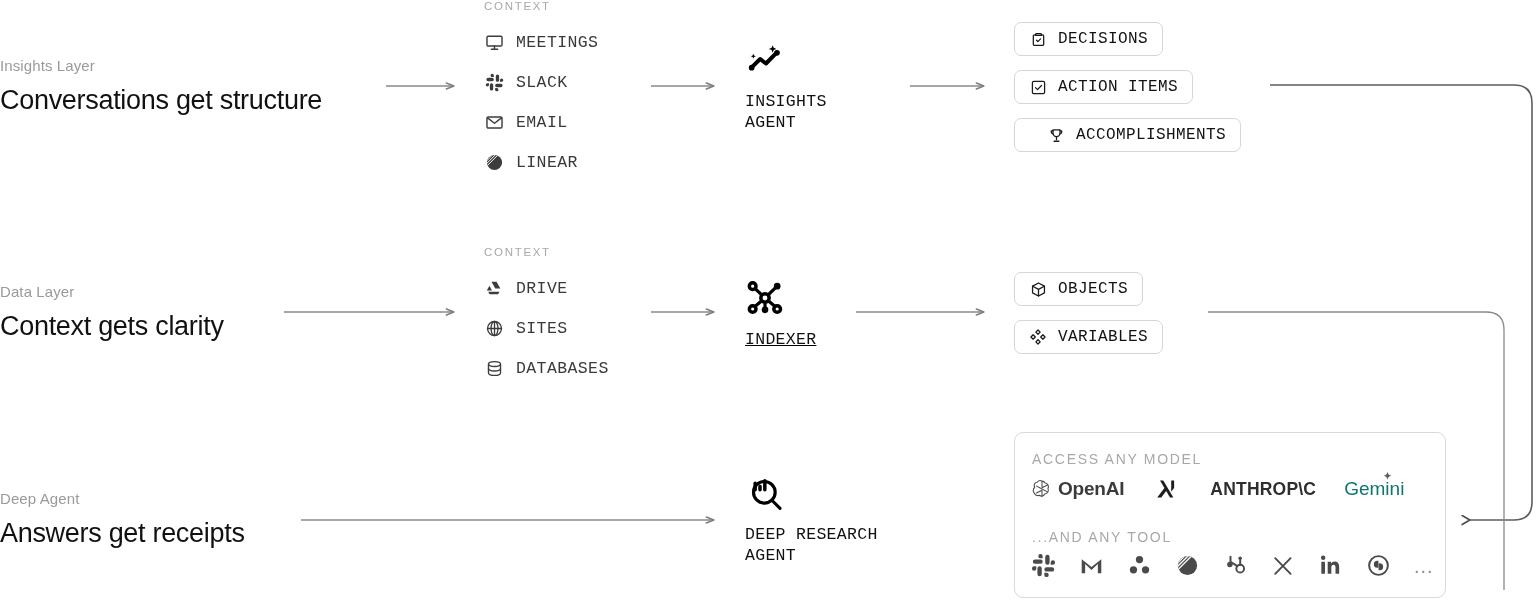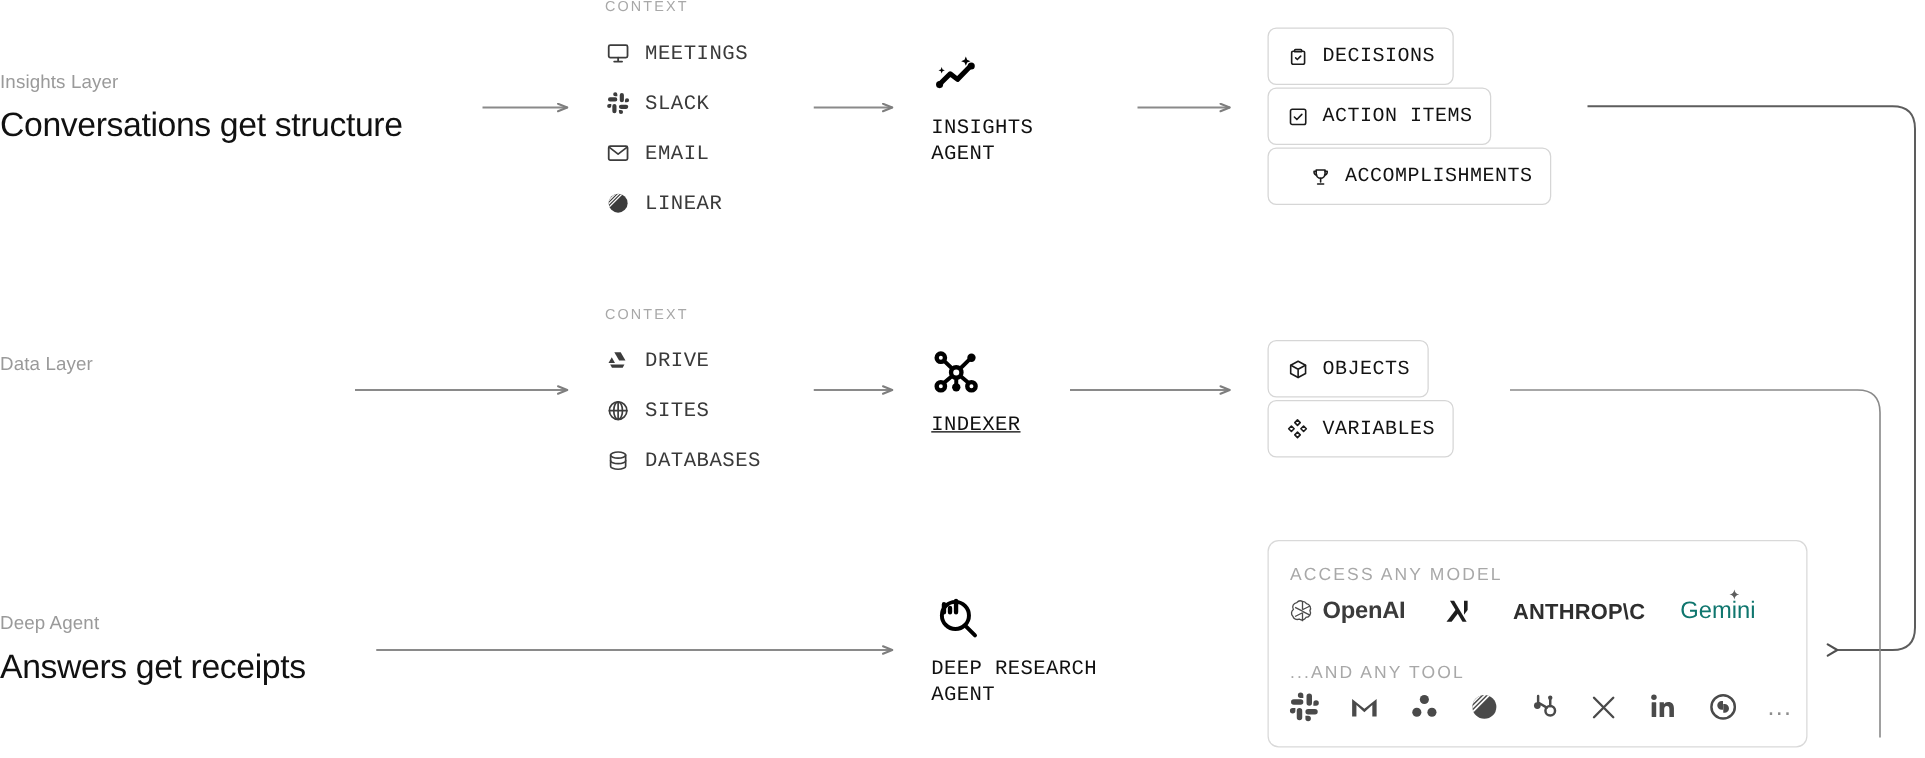--- a/index.html
+++ b/index.html
@@ -50,21 +50,21 @@
     margin-top:9px;
     font-family:"Liberation Mono","DejaVu Sans Mono",monospace;
     font-size:16.5px; color:#111; letter-spacing:.3px; line-height:1.28;
     white-space:pre-line;
   }
 
   
   .chip {
     position:absolute; display:inline-flex; align-items:center; gap:11px;
     border:1px solid #d6d6d6; border-radius:7px; background:#fff;
-    height:46px; padding:0 14px; white-space:nowrap;
+    height:34px; padding:0 14px; white-space:nowrap;
   }
   .chip .glyph { width:18px; height:18px; flex:0 0 18px; color:#1b1b1b;
                  display:flex; align-items:center; justify-content:center; }
   .chip .lbl {
     font-family:"Liberation Mono","DejaVu Sans Mono",monospace;
     font-size:16px; color:#121212; letter-spacing:.4px;
   }
 
   
   .model-panel {
@@ -219,20 +219,21 @@
         <path d="M7 4.2h10v4.3a5 5 0 0 1-10 0V4.2z"></path>
         <path d="M7 5.6H4.6v1.5A3.2 3.2 0 0 0 7.5 10M17 5.6h2.4v1.5A3.2 3.2 0 0 1 16.5 10"></path>
         <path d="M12 13.6v4.1M8.6 20.1h6.8"></path>
       </svg>
     </span>
     <span class="lbl">ACCOMPLISHMENTS</span>
   </div>
 
   <div class="row-label" style="top:284px;">
     <div class="row-kicker">Data Layer</div>
+    <div class="row-title">Context gets clarity</div>
   </div>
 
   <div class="group-heading" style="left:484px; top:246px;">CONTEXT</div>
 
   <div class="source-list" style="left:484px; top:268px;">
     <div class="source-item">
       <span class="glyph">
         <svg width="18" height="18" viewBox="0 0 24 24" fill="currentColor">
           <path d="M8.6 3.6h6.8l5.1 8.9h-6.8z"></path>
           <path d="M2.4 15.2 5.9 9.1l3.4 6.1z"></path>

